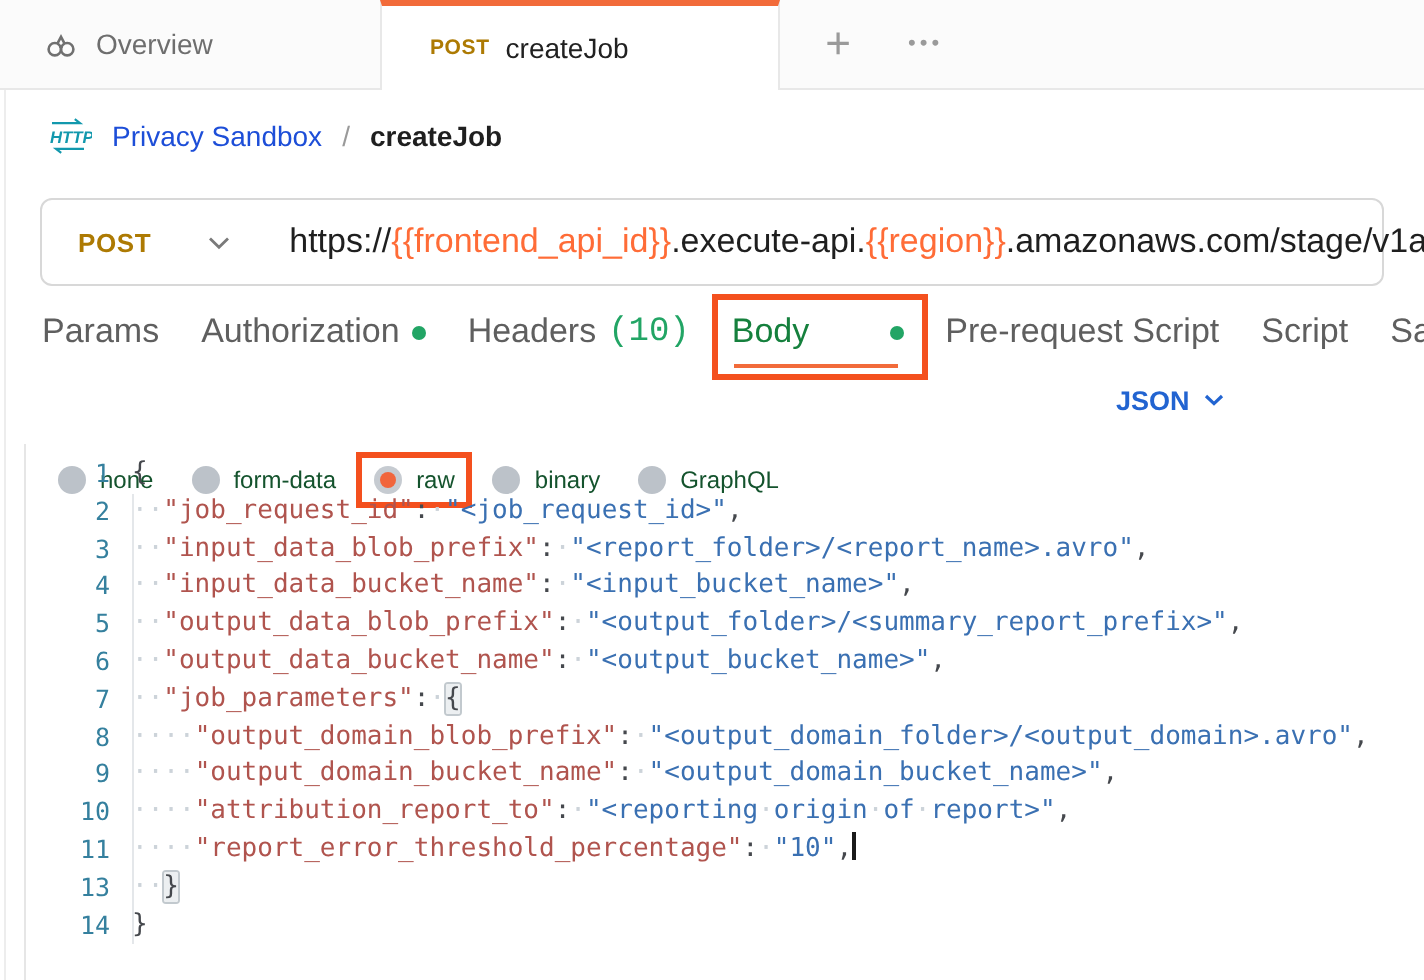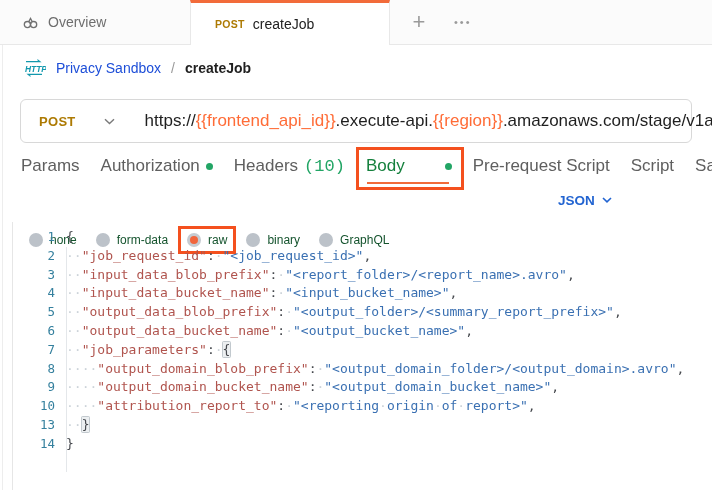--- a/index.html
+++ b/index.html
@@ -190,16 +190,17 @@
       <div class="cl"><span class="ln">1</span><span class="cd"><span class="pu">{</span></span></div>
       <div class="cl"><span class="ln">2</span><span class="cd"><span class="pu"><span class="ws">·</span><span class="ws">·</span></span><span class="k">"job_request_id"</span><span class="pu">:<span class="ws">·</span></span><span class="v">"&lt;job_request_id&gt;"</span><span class="pu">,</span></span></div>
       <div class="cl"><span class="ln">3</span><span class="cd"><span class="pu"><span class="ws">·</span><span class="ws">·</span></span><span class="k">"input_data_blob_prefix"</span><span class="pu">:<span class="ws">·</span></span><span class="v">"&lt;report_folder&gt;/&lt;report_name&gt;.avro"</span><span class="pu">,</span></span></div>
       <div class="cl"><span class="ln">4</span><span class="cd"><span class="pu"><span class="ws">·</span><span class="ws">·</span></span><span class="k">"input_data_bucket_name"</span><span class="pu">:<span class="ws">·</span></span><span class="v">"&lt;input_bucket_name&gt;"</span><span class="pu">,</span></span></div>
       <div class="cl"><span class="ln">5</span><span class="cd"><span class="pu"><span class="ws">·</span><span class="ws">·</span></span><span class="k">"output_data_blob_prefix"</span><span class="pu">:<span class="ws">·</span></span><span class="v">"&lt;output_folder&gt;/&lt;summary_report_prefix&gt;"</span><span class="pu">,</span></span></div>
       <div class="cl"><span class="ln">6</span><span class="cd"><span class="pu"><span class="ws">·</span><span class="ws">·</span></span><span class="k">"output_data_bucket_name"</span><span class="pu">:<span class="ws">·</span></span><span class="v">"&lt;output_bucket_name&gt;"</span><span class="pu">,</span></span></div>
       <div class="cl"><span class="ln">7</span><span class="cd"><span class="pu"><span class="ws">·</span><span class="ws">·</span></span><span class="k">"job_parameters"</span><span class="pu">:<span class="ws">·</span><span class="bb">{</span></span></span></div>
       <div class="cl"><span class="ln">8</span><span class="cd"><span class="pu"><span class="ws">·</span><span class="ws">·</span><span class="ws">·</span><span class="ws">·</span></span><span class="k">"output_domain_blob_prefix"</span><span class="pu">:<span class="ws">·</span></span><span class="v">"&lt;output_domain_folder&gt;/&lt;output_domain&gt;.avro"</span><span class="pu">,</span></span></div>
       <div class="cl"><span class="ln">9</span><span class="cd"><span class="pu"><span class="ws">·</span><span class="ws">·</span><span class="ws">·</span><span class="ws">·</span></span><span class="k">"output_domain_bucket_name"</span><span class="pu">:<span class="ws">·</span></span><span class="v">"&lt;output_domain_bucket_name&gt;"</span><span class="pu">,</span></span></div>
       <div class="cl"><span class="ln">10</span><span class="cd"><span class="pu"><span class="ws">·</span><span class="ws">·</span><span class="ws">·</span><span class="ws">·</span></span><span class="k">"attribution_report_to"</span><span class="pu">:<span class="ws">·</span></span><span class="v">"&lt;reporting<span class="ws">·</span>origin<span class="ws">·</span>of<span class="ws">·</span>report&gt;"</span><span class="pu">,</span></span></div>
+      <div class="cl"><span class="ln">11</span><span class="cd"><span class="pu"><span class="ws">·</span><span class="ws">·</span><span class="ws">·</span><span class="ws">·</span></span><span class="k">"report_error_threshold_percentage"</span><span class="pu">:<span class="ws">·</span></span><span class="v">"10"</span><span class="pu">,</span><span class="caret"></span></span></div>
       <div class="cl"><span class="ln">13</span><span class="cd"><span class="pu"><span class="ws">·</span><span class="ws">·</span><span class="bb">}</span></span></span></div>
       <div class="cl"><span class="ln">14</span><span class="cd"><span class="pu">}</span></span></div>
     </div>
 </div>
 
 </body></html>

